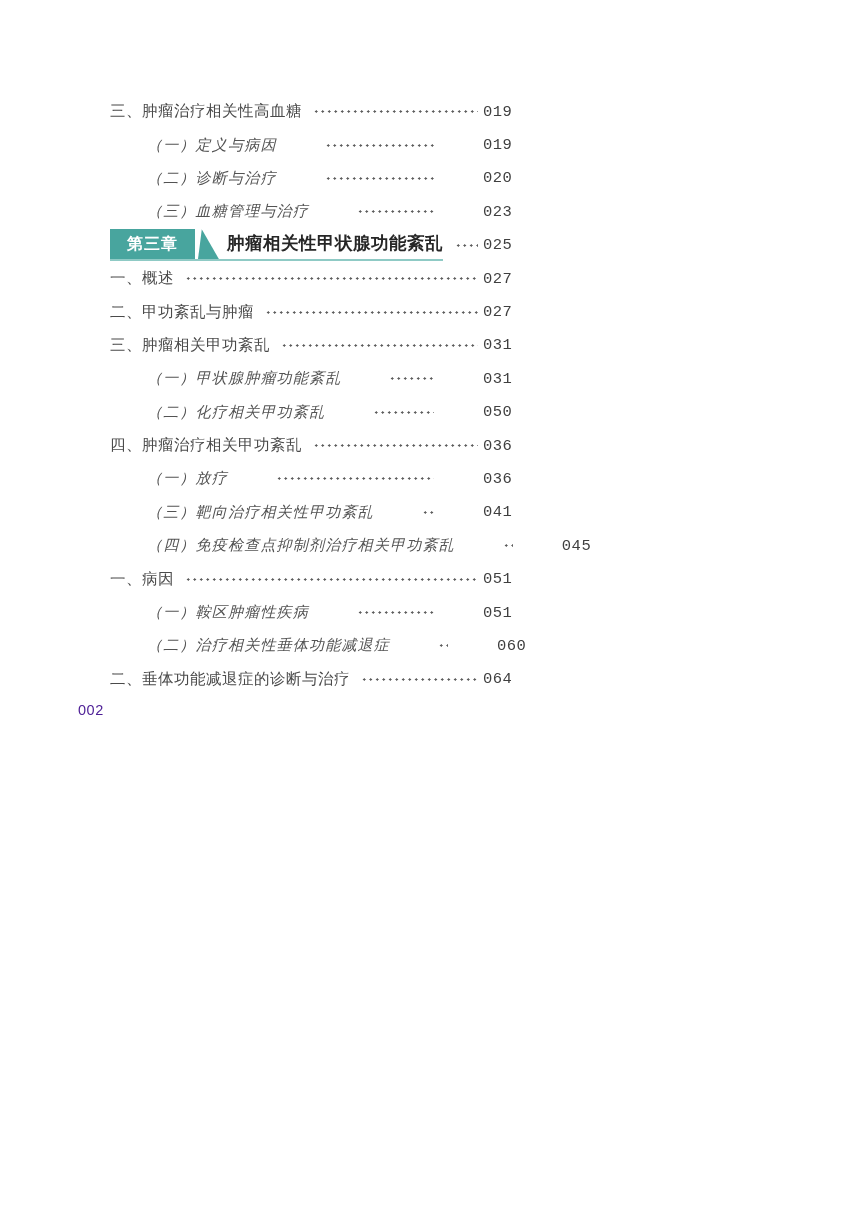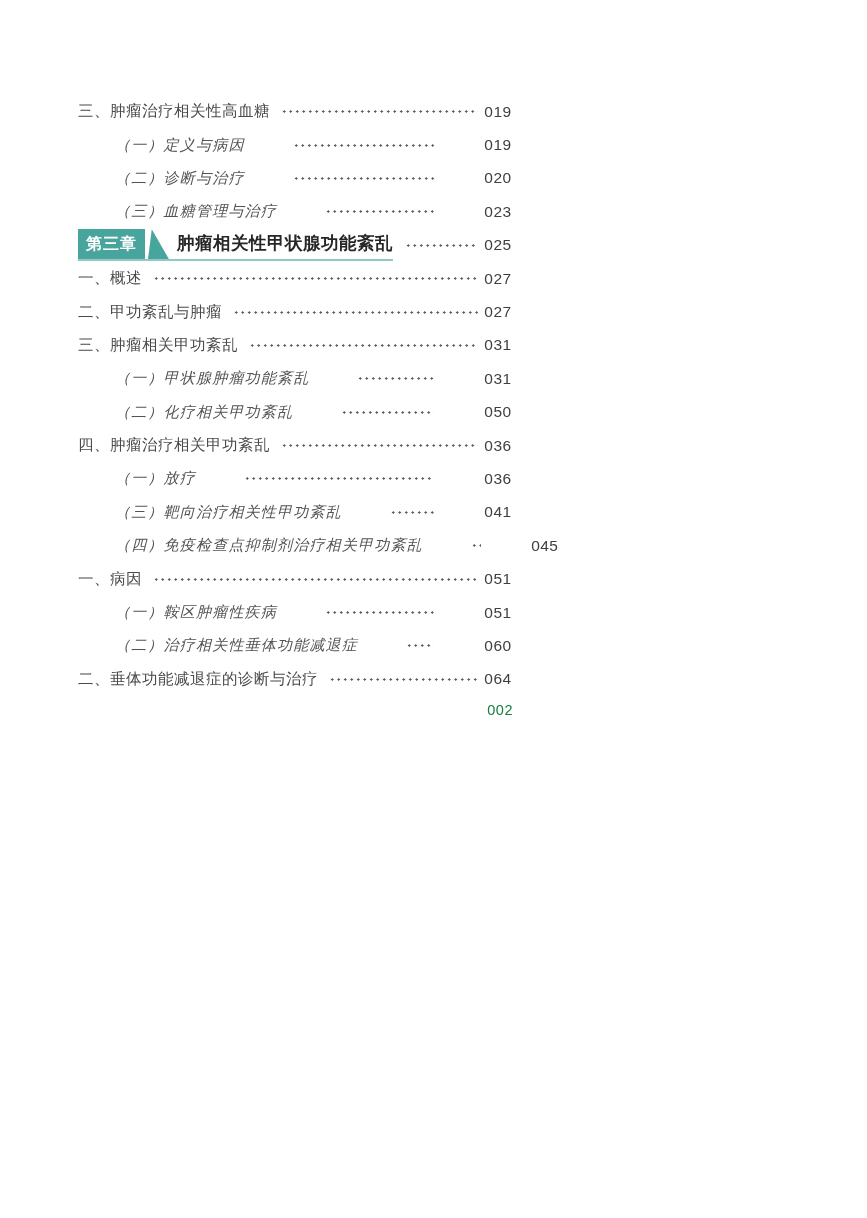--- a/index.html
+++ b/index.html
@@ -16,20 +16,21 @@
   }
   .toc-container{
     position:absolute;
     left:78px;top:95px;
     width:435px;
   }
   .toc-row{
     display:flex;
     align-items:center;
     height:33.4px;
+    margin-left:32px;
   }
   .toc-row.level-2{ padding-left:37px;gap:44px; }
   .entry-label{
     white-space:nowrap;
     color:#4a4a4a;
     font-size:15.5px;
     letter-spacing:0.5px;
   }
   .toc-row.level-2 .entry-label{
     font-family:"Liberation Serif",serif;
@@ -46,38 +47,38 @@
     background-size:6.5px 15px;
     background-repeat:repeat-x;
     background-position:left center;
     min-width:10px;
   }
   .toc-row.level-1 .leader{ margin-left:11px; }
   .toc-row.chapter .leader{ margin-left:12px; }
   .toc-page-number{
     flex:0 0 auto;
     min-width:30px;
-    text-align:center;
-    font-family:Liberation Sans, sans-serif;
+    text-align:left;
+    font-family:Liberation Mono, monospace;
     font-size:15.5px;
     color:#3f3f3f;
     letter-spacing:0.5px;
   }
   
   .chapter-left{
     display:flex;
     align-items:flex-end;
     border-bottom:2px solid var(--chapter-underline);
   }
   .chapter-badge{
     display:flex;
     align-items:center;
     justify-content:center;
     height:30px;
-    padding:0 8px;
+    padding:0 17px;
     background:var(--chapter-badge);
   }
   .chapter-badge-label{
     color:#ffffff;
     font-weight:bold;
     font-size:16px;
     letter-spacing:1px;
     white-space:nowrap;
   }
   .banner-triangle{
@@ -92,24 +93,23 @@
     padding-bottom:4px;
     white-space:nowrap;
     color:#262626;
     font-weight:bold;
     font-size:17.5px;
     letter-spacing:0.5px;
     text-align:center;
   }
   .page-footer{
     margin-top:6px;
-    color:#15803d;
+    color:#4c1d95;
     font-size:14.5px;
     letter-spacing:0.5px;
-    text-align:right;
   }
 </style>
 </head>
 <body>
 
 <div class="toc-container">
   <div>
       <div class="toc-row level-1">
     <span class="entry-label">三、肿瘤治疗相关性高血糖</span>
     <span class="leader"></span>

